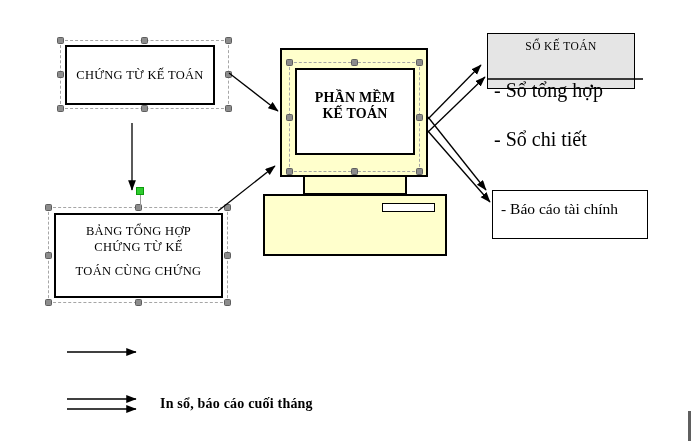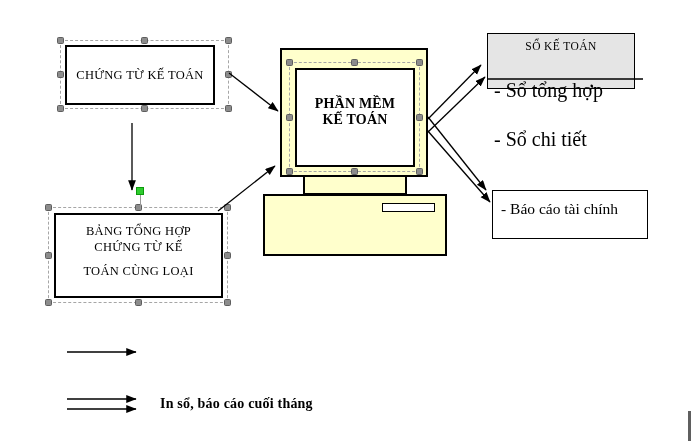--- a/index.html
+++ b/index.html
@@ -12,21 +12,21 @@
   
   .shape{background:#fff;border:2px solid #000;}
   .box1{left:65px;top:45px;width:150px;height:60px;display:flex;align-items:center;justify-content:center;}
   .box1 span{font-size:12.5px;letter-spacing:.3px;}
   .box2{left:54px;top:213px;width:169px;height:85px;display:flex;flex-direction:column;align-items:center;padding-top:9px;}
   .box2 div{font-size:12.5px;line-height:15.5px;letter-spacing:.3px;}
   .box2 .gap{margin-top:9px;}
 
   
   .monitor{left:280px;top:48px;width:148px;height:129px;border:2px solid #000;background:var(--computer-fill);}
-  .screen{left:295px;top:68px;width:120px;height:99px;border:2px solid #000;background:#fff;
+  .screen{left:295px;top:68px;width:120px;height:87px;border:2px solid #000;background:#fff;
           display:flex;flex-direction:column;align-items:center;justify-content:center;padding-bottom:12px;}
   .screen div{font-size:14px;font-weight:bold;line-height:16px;letter-spacing:.2px;}
   .neck{left:303px;top:177px;width:104px;height:18px;border:2px solid #000;border-top:none;background:var(--computer-fill);}
   .base{left:263px;top:194px;width:184px;height:62px;border:2px solid #000;background:var(--computer-fill);}
   .slot{left:382px;top:203px;width:53px;height:9px;border:1.5px solid #000;background:#fff;}
 
   
   .box3{left:487px;top:33px;width:148px;height:56px;border:1.5px solid #000;background:#e5e5e5;}
   .box3 .title{text-align:center;margin-top:6px;font-size:11.5px;letter-spacing:.4px;}
   .box3 .item{margin-left:6px;font-size:20px;line-height:21px;margin-top:28px;}
@@ -101,21 +101,21 @@
       <div class="handle h-tr"></div>
       <div class="handle h-l"></div>
       <div class="handle h-r"></div>
       <div class="handle h-bl"></div>
       <div class="handle h-b"></div>
       <div class="handle h-br"></div>
     </div>
   <div class="abs shape box2">
     <div>BẢNG TỔNG HỢP</div>
     <div>CHỨNG TỪ KẾ</div>
-    <div class="gap">TOÁN CÙNG LOẠI</div>
+    <div class="gap">TOÁN CÙNG CHỨNG</div>
   </div>
 
   <div class="abs box3">
     <div class="title">SỔ KẾ TOÁN</div>
     <div class="item">- Sổ tổng hợp</div>
     <div class="item">- Sổ chi tiết</div>
   </div>
 
   <div class="abs box4">
     <div class="item">- Báo cáo tài chính</div>

